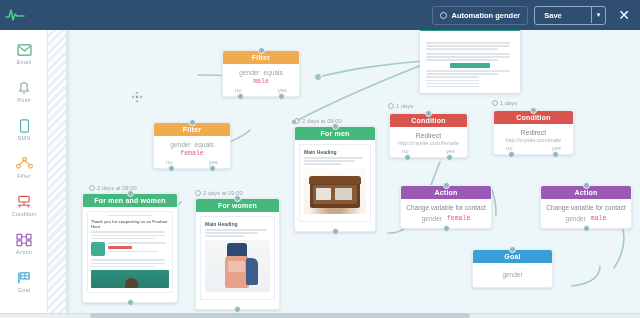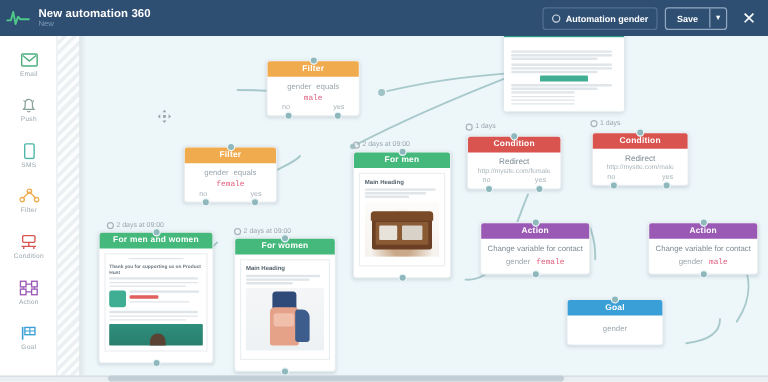--- a/index.html
+++ b/index.html
@@ -20,21 +20,21 @@
   .title{ color:#ffffff; font-size:9.5px; font-weight:bold; line-height:11px; letter-spacing:.1px;}
   .subtitle{ color:#7f9ab8; font-size:6.5px; line-height:8px; }
   .topbar-right{ margin-left:auto; display:flex; align-items:center; height:30px; padding-right:6px; gap:6px;}
   .btn-opts{
     display:flex; align-items:center; gap:4px;
     border:1px solid #54708f; border-radius:3px;
     color:#fff; font-size:7.5px; font-weight:bold;
     padding:4px 7px; background:transparent; white-space:nowrap;
   }
   .gear{ width:7px; height:7px; border-radius:50%; border:1.6px solid #cfd9e4; display:inline-block;}
-  .savegroup{ display:flex; align-items:center; border:1px solid #93a9c1; border-radius:3px; overflow:hidden;}
+  .savegroup{ display:flex; align-items:center; border:1px solid #93a9c1; border-radius:3px; overflow:hidden;gap:20px;}
   .btn-save{ color:#fff; font-size:7.5px; font-weight:bold; padding:4px 9px; background:transparent;}
   .btn-caret{ color:#fff; font-size:7px; padding:4px 5px; border-left:1px solid #93a9c1; display:flex; align-items:center;}
   .btn-close{ color:#fff; font-size:14px; line-height:14px; padding:0 4px 0 6px; font-weight:300;}
 
   
   .sidebar{
     position:absolute; left:0; top:30px; width:48px; height:288px;
     background:#ffffff; border-right:1px solid #e3e8ec;
     padding-top:4px;
   }
@@ -140,24 +140,20 @@
   .greenbtn{height:5px;background:#3fae93;border-radius:1px;width:46%;margin:2px auto;}
 </style>
 </head>
 <body>
 
 <div class="topbar">
   <div class="logo">
     <svg width="20" height="16" viewBox="0 0 20 16">
       <polyline points="1,10 4,10 6,3 8,13 10,7 12,9 19,9" fill="none" stroke="#4ec98a" stroke-width="1.6" stroke-linejoin="round" stroke-linecap="round"></polyline>
     </svg>
-  </div>
-  <div class="title-wrap">
-    <div class="title">New automation 360</div>
-    <div class="subtitle">New</div>
   </div>
 
   <div class="topbar-right">
     <div class="btn-opts">
       <span class="gear"></span>
       <span>Automation gender</span>
     </div>
     <div class="savegroup">
       <div class="btn-save">Save</div>
       <div class="btn-caret">▾</div>

